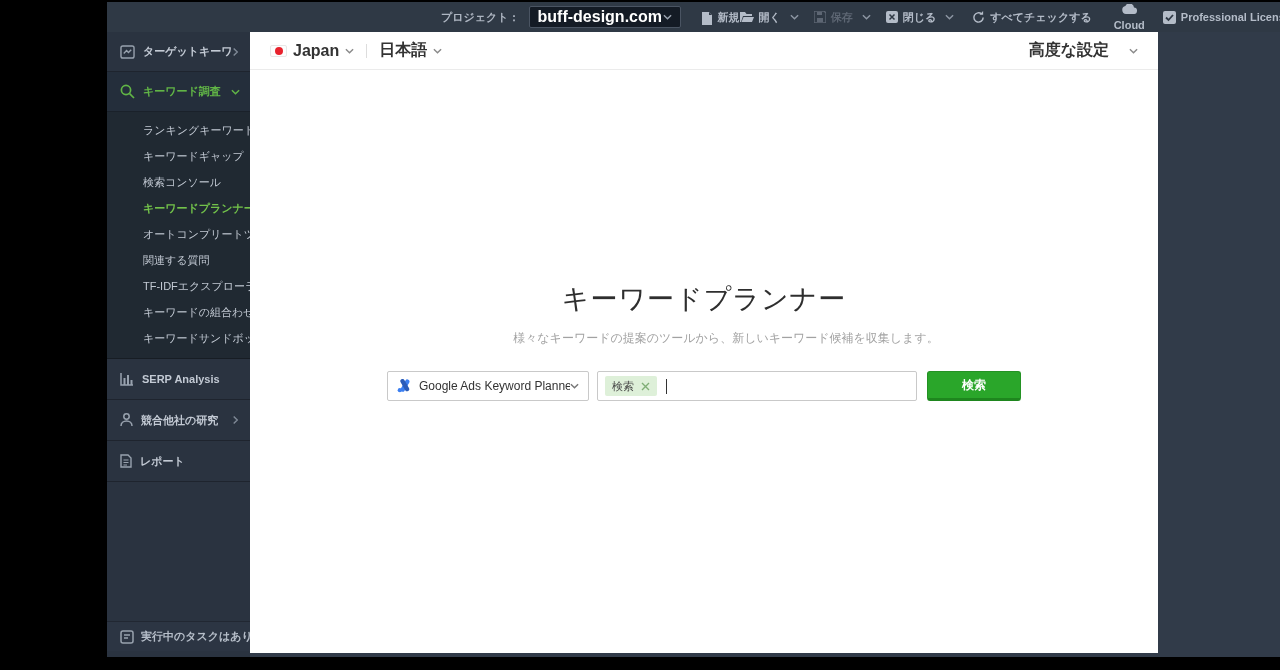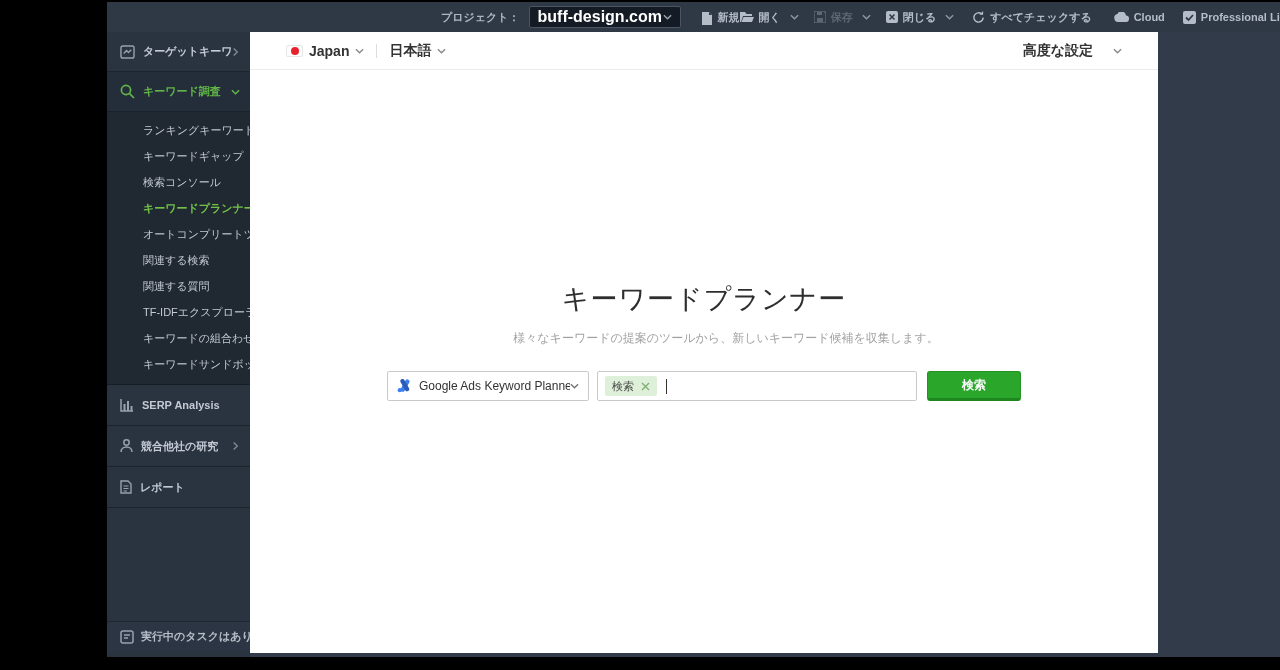--- a/index.html
+++ b/index.html
@@ -14,21 +14,21 @@
     background:#2f3945; display:flex; align-items:center; color:#b4bcc8; font-size:11px; }
   .tb-label { margin-left:334px; font-weight:bold; color:#aeb6c2; white-space:nowrap; }
   .tb-select { margin-left:9px; width:152px; height:22px; background:#141b25;
     border:1px solid #4a5462; border-radius:2px; display:flex; align-items:center;
     padding:0 8px; color:#fff; font-weight:bold; font-size:16px; cursor:pointer; }
   .tb-select .lbl { flex:1; white-space:nowrap; overflow:hidden; }
   .tb-btn { display:flex; align-items:center; gap:5px; white-space:nowrap; cursor:pointer;
     font-weight:bold; color:#b4bcc8; }
   .tb-btn.disabled { color:#5d6673; }
   .m20{margin-left:20px;align-items:flex-end;} .m17{} .m15{margin-left:15px;}
-  .m22{margin-left:22px;} .m18{margin-left:18px;align-items:center;}
+  .m22{margin-left:22px;flex-direction:column;} .m18{margin-left:18px;align-items:center;}
   .chev { width:9px; height:6px; display:inline-block; }
   .chev-r { transform:rotate(-90deg); }
   .tb-chev { margin-left:4px; color:#8d96a3; }
   .ico { display:inline-block; vertical-align:middle; }
 
   
   .sidebar { position:absolute; left:0; top:30px; width:143px; height:625px;
     background:#2a3340; color:#c3cad4; font-size:11px; }
   .nav-row { display:flex; align-items:center; padding-left:13px; cursor:pointer;
     border-bottom:1px solid rgba(0,0,0,0.28); }
@@ -45,21 +45,21 @@
   .side-icn { color:#98a2ae; flex:none; }
   .tasks { position:absolute; left:0; bottom:6px; width:143px; height:30px;
     display:flex; align-items:center; padding-left:13px; border-top:1px solid rgba(0,0,0,0.25);
     background:#2c3543; white-space:nowrap; overflow:hidden; }
   .tasks .txt { margin-left:7px; font-weight:bold; color:#b6bec9; }
 
   
   .content { position:absolute; left:143px; top:30px; width:908px; height:621px;
     background:#fff; }
   .c-header { height:38px; border-bottom:1px solid #ebebeb; display:flex;
-    align-items:center; padding:0 36px; font-size:14px; color:#333; }
+    align-items:center; padding:0 20px; font-size:16px; color:#333; }
   .flag { width:17px; height:12px; background:#fdfdfd; border:1px solid #e7e7e7;
     border-radius:2px; position:relative; flex:none; }
   .flag::after { content:""; position:absolute; left:50%; top:50%; width:8px; height:8px;
     margin:-4px 0 0 -4px; border-radius:50%; background:#e8222d; }
   .c-sel { display:flex; align-items:center; gap:6px; cursor:pointer; font-weight:bold; }
   .c-div { width:1px; height:14px; background:#ddd; margin:0 12px; }
   .c-header .chev { color:#8a8a8a; }
   .adv { margin-left:auto; display:flex; align-items:center; gap:20px; cursor:pointer; font-weight:bold; }
 
   .hero { text-align:center; }
@@ -189,21 +189,20 @@
           <path d="M1 1l4 4 4-4" fill="none" stroke="currentColor" stroke-width="1.6"></path>
         </svg>
     </div>
 
     <div class="sub-list">
       <div class="sub-item">ランキングキーワード</div>
       <div class="sub-item">キーワードギャップ</div>
       <div class="sub-item">検索コンソール</div>
       <div class="sub-item active">キーワードプランナー</div>
       <div class="sub-item">オートコンプリートツール</div>
-      <div class="sub-item">関連する検索</div>
       <div class="sub-item">関連する質問</div>
       <div class="sub-item">TF-IDFエクスプローラー</div>
       <div class="sub-item">キーワードの組合わせ</div>
       <div class="sub-item">キーワードサンドボックス</div>
     </div>
 
     <div class="nav-row nav-low">
       <svg class="side-icn" width="14" height="14" viewBox="0 0 14 14">
           <path d="M1 1v12h12" fill="none" stroke="currentColor" stroke-width="1.5"></path>
           <rect x="3.5" y="6" width="2" height="7" fill="currentColor"></rect>

